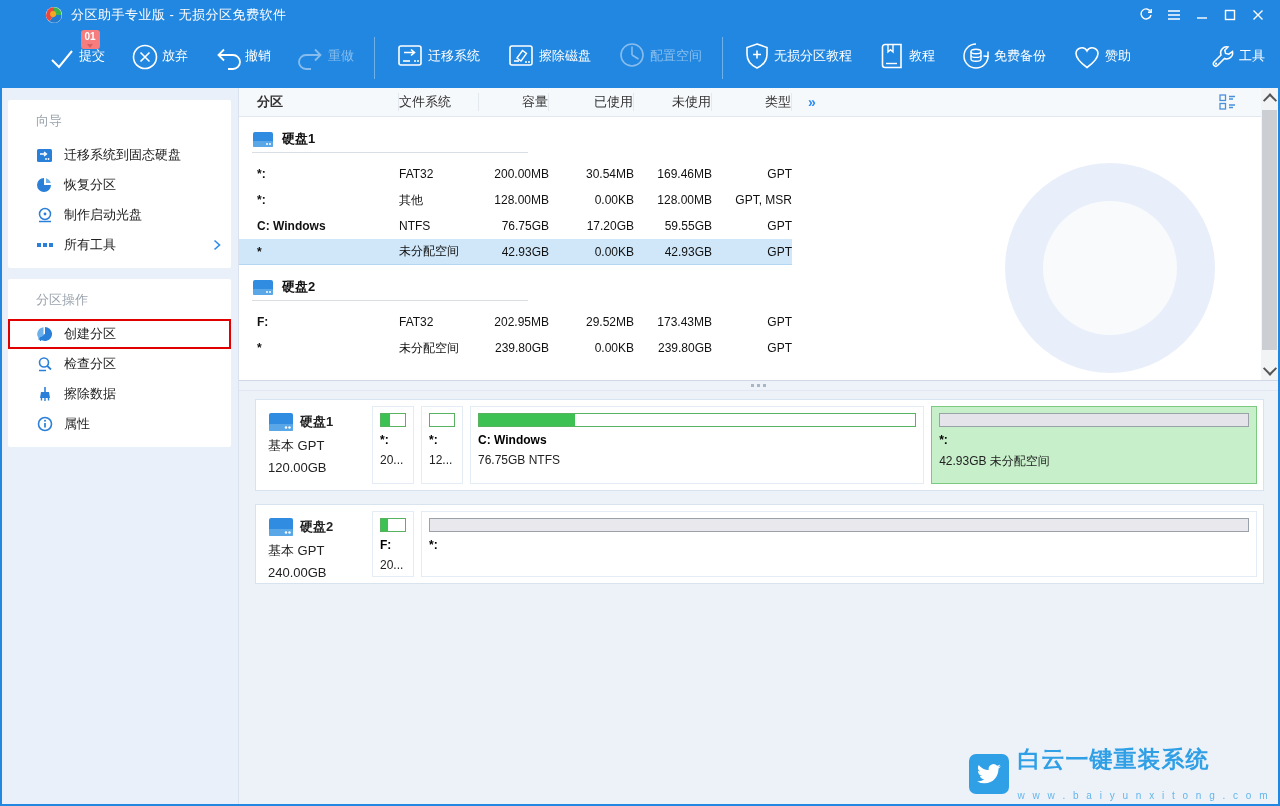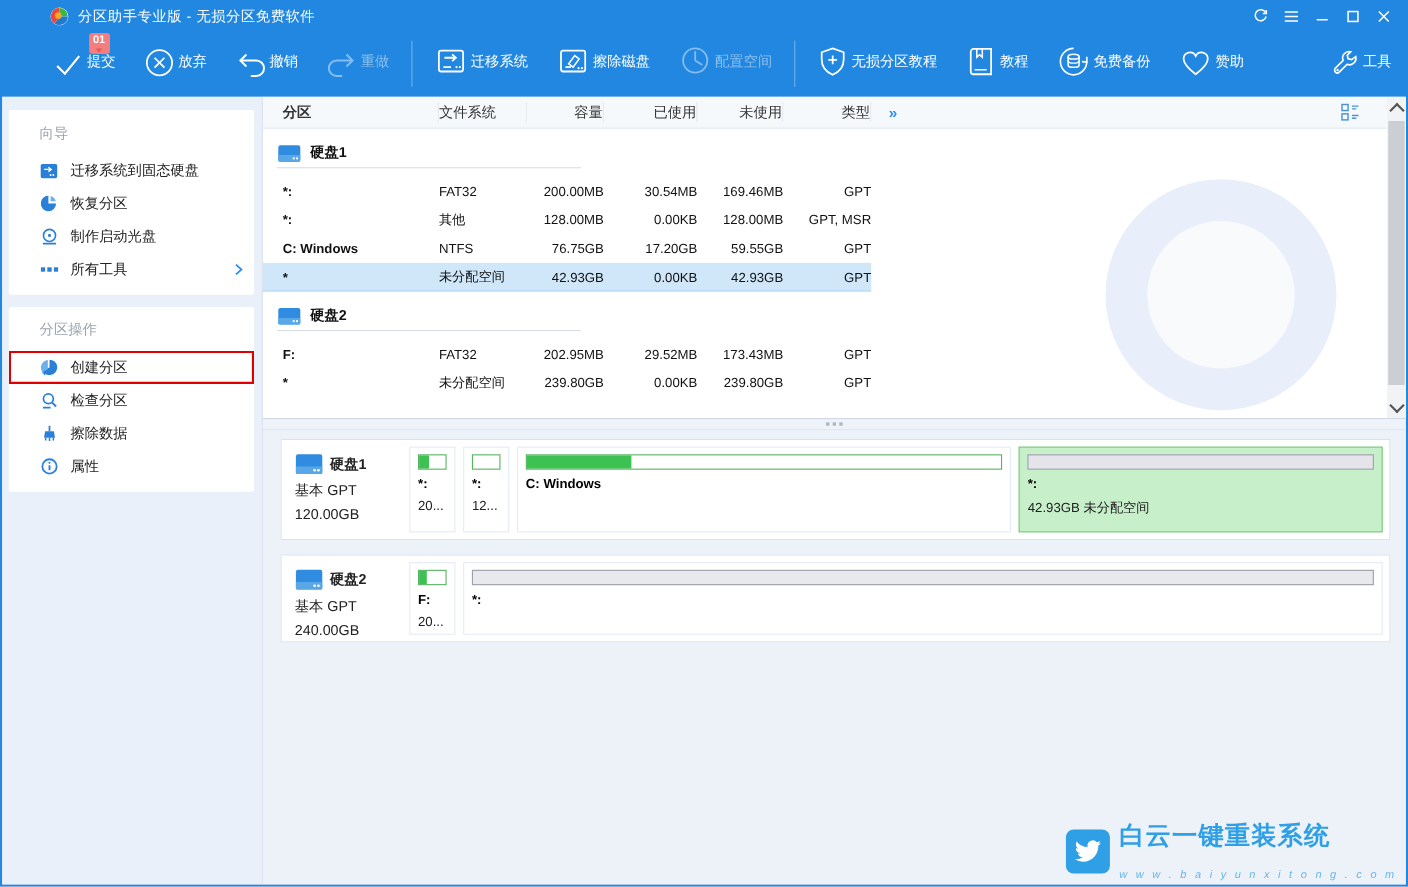--- a/index.html
+++ b/index.html
@@ -88,21 +88,21 @@
   .bar{height:12px;border:1px solid #57b35f;background:#fff;}
   .bar i{display:block;height:100%;background:#3ec153;width:0;}
   .bar.gray{border-color:#9aa1a8;background:#e9e9ed;}
   .pblock.selgreen{background:#c7f0ca;border-color:#7cc981;}
   .pblock.selgreen .bar{border-color:#9aa1a8;background:#e4e4ea;}
   
   .watermark{position:absolute;right:8px;bottom:3px;display:flex;gap:8px;align-items:center;}
   .wm-logo{width:40px;height:40px;background:#2f9fe6;border-radius:7px;
     display:flex;align-items:center;justify-content:center;flex:0 0 auto;}
   .wm-title{font-size:23px;font-weight:bold;color:#2f9fe6;line-height:24px;letter-spacing:1px;}
-  .wm-url{font-size:10px;color:#64b6ec;letter-spacing:2.5px;margin-top:19px;font-style:italic;}
+  .wm-url{font-size:10px;color:#64b6ec;letter-spacing:2.5px;margin-top:19px;}
   svg{display:block;}
 </style>
 </head>
 <body>
 
 <div class="window">
 
   <div class="titlebar">
     <svg class="app-icon" viewBox="0 0 20 20">
       <circle cx="10" cy="10" r="9" fill="#fff"></circle>
@@ -503,20 +503,21 @@
               <i style="width: 0%;"></i>
             </div>
           <div class="l1">*:</div>
           <div class="l2">12...</div>
         </div>
         <div class="pblock" style="flex-grow:76.75">
           <div class="bar">
               <i style="width: 22%;"></i>
             </div>
           <div class="l1">C: Windows</div>
+          <div class="l2">76.75GB NTFS</div>
         </div>
         <div class="pblock selgreen" style="flex-grow:42.93">
           <div class="bar gray"></div>
           <div class="l1">*:</div>
           <div class="l2">42.93GB 未分配空间</div>
         </div>
       </div>
 
       <div class="disk-panel panel2">
         <div class="disk-info">

